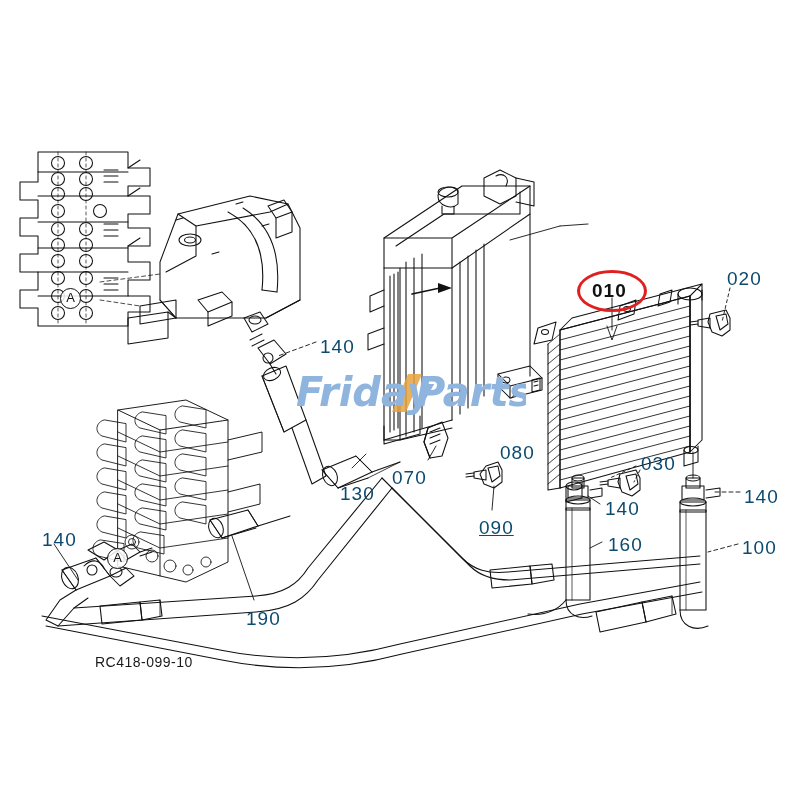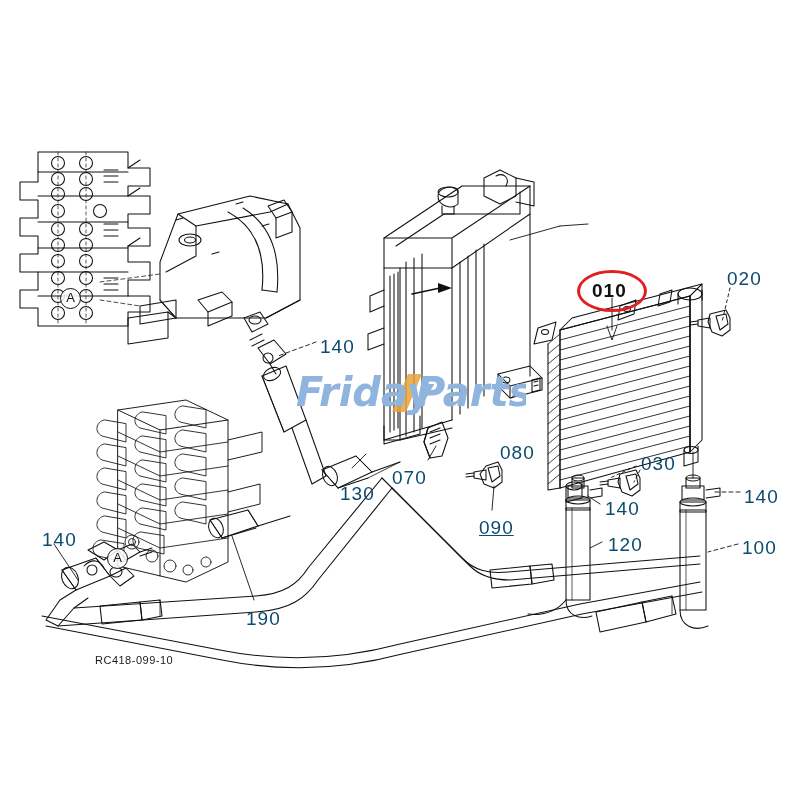--- a/index.html
+++ b/index.html
@@ -37,21 +37,21 @@
   .ring {
     position: absolute;
     border: 3px solid #e02020;
     border-radius: 50%;
     box-sizing: border-box;
     pointer-events: none;
   }
   .drawing-number {
     position: absolute;
     font-family: "Liberation Sans", sans-serif;
-    font-size: 11px;
+    font-size: 14px;
     letter-spacing: 0.5px;
     color: #1a1a1a;
   }
   .ref-marker {
     position: absolute;
     width: 19px;
     height: 19px;
     border: 1.6px solid #111111;
     border-radius: 50%;
     font-size: 13px;
@@ -433,21 +433,21 @@
   <div class="ring" style="left:577px; top:270px; width:70px; height:42px;"></div>
 
   <div class="callout highlighted" style="left:592px; top:280px;font-weight:bold;">010</div>
   <div class="callout" style="left:727px; top:268px;">020</div>
   <div class="callout" style="left:641px; top:453px;">030</div>
   <div class="callout" style="left:392px; top:467px;">070</div>
   <div class="callout" style="left:500px; top:426px;margin-top:16px;">080</div>
   <div class="callout" style="left:479px; top:517px;text-decoration:underline;">090</div>
   <div class="callout" style="left:742px; top:537px;text-align:right;">100</div>
   <div class="callout" style="left:246px; top:608px;">190</div>
-  <div class="callout" style="left:608px; top:534px;">120</div>
+  <div class="callout" style="left:608px; top:534px;">160</div>
   <div class="callout" style="left:340px; top:441px;margin-top:42px;">130</div>
   <div class="callout" style="left:320px; top:336px;">140</div>
   <div class="callout" style="left:42px; top:529px;">140</div>
   <div class="callout" style="left:605px; top:498px;">140</div>
   <div class="callout" style="left:744px; top:486px;">140</div>
 
   <div class="ref-marker" style="left:107px; top:548px;">A</div>
   <div class="ref-marker" style="left:60px; top:288px;">A</div>
 
   <div class="drawing-number" style="left:95px; top:654px;">RC418-099-10</div>

